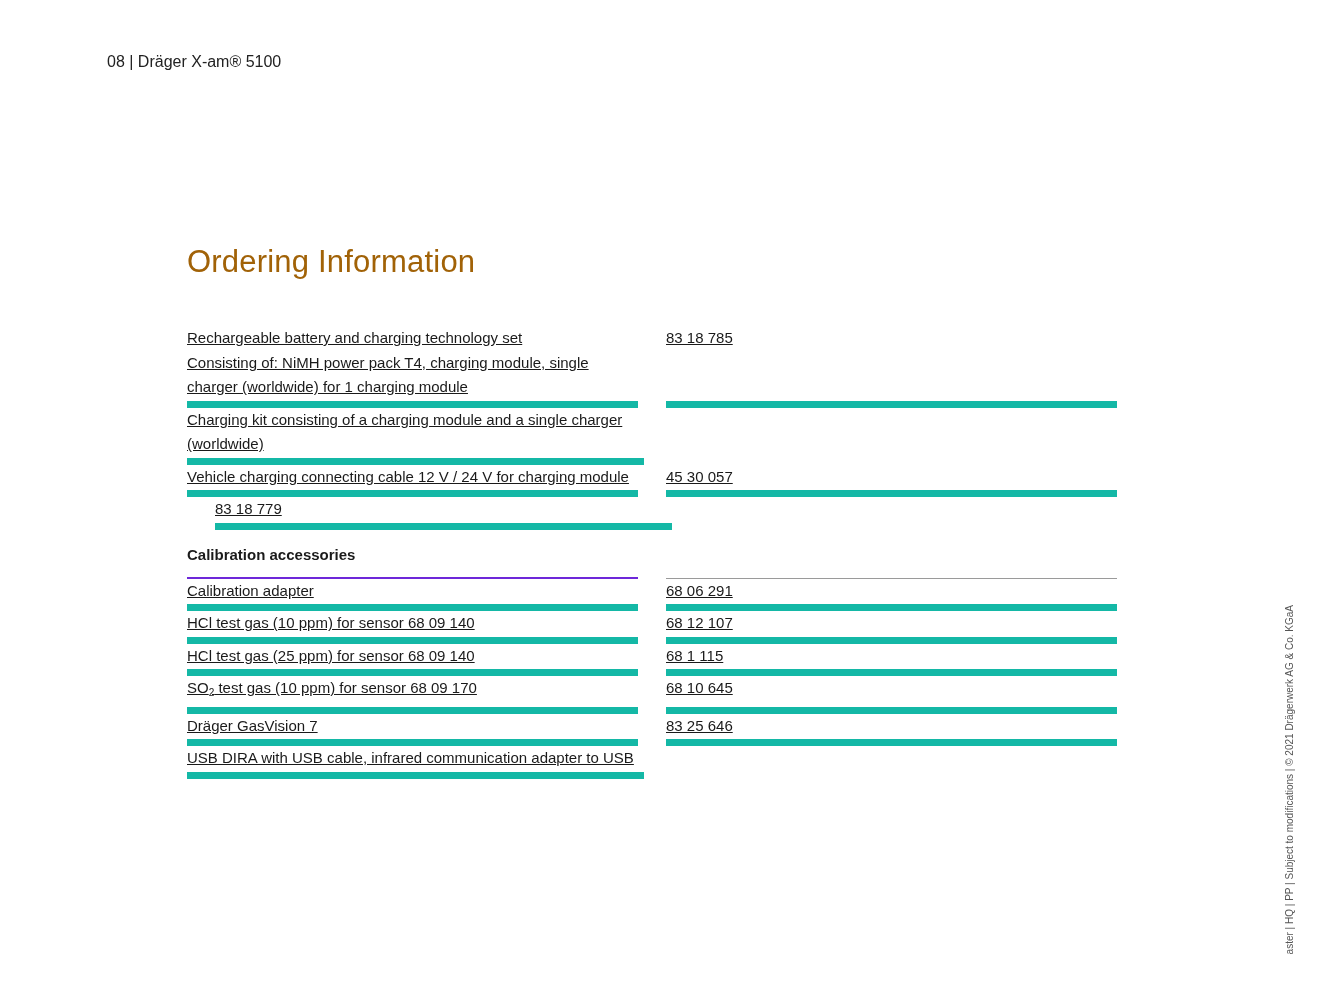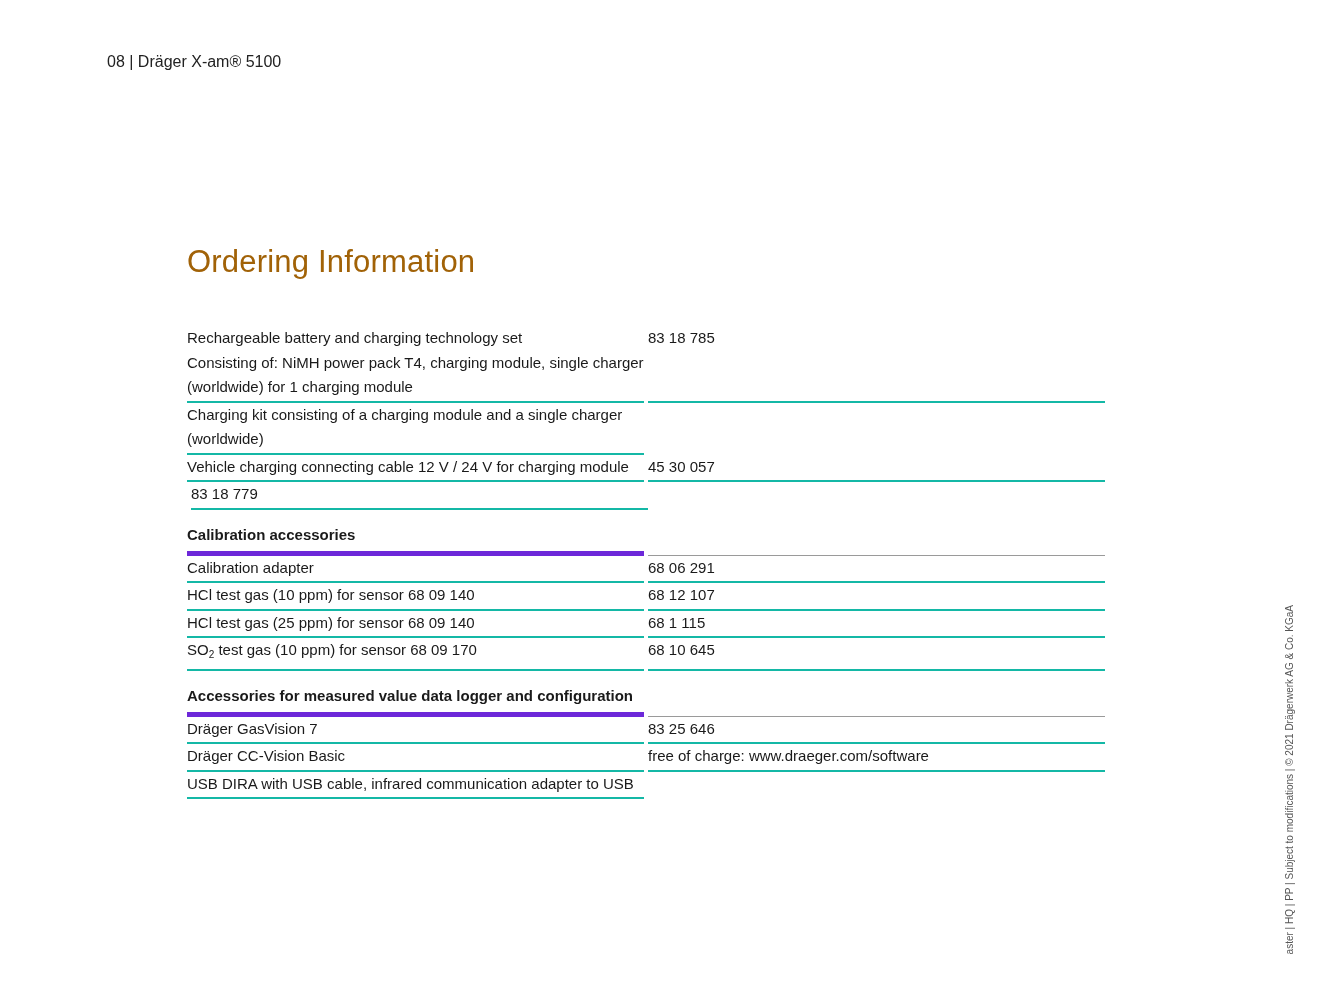--- a/index.html
+++ b/index.html
@@ -5,24 +5,24 @@
   html, body { margin:0; padding:0; }
   body {
     width:1323px; height:1005px; background:#ffffff; position:relative; overflow:hidden;
     font-family:"Liberation Sans", sans-serif; color:#1a1a1a;
   }
   .header { position:absolute; left:107px; top:32px; font-size:16px; color:#222;margin-top:21px; }
   .title { position:absolute; left:187px; top:244px; font-size:31px; color:#a16207; font-weight:normal; letter-spacing:0.2px; }
   .table { position:absolute; left:187px; top:326px; width:930px; }
   .row { display:flex; font-size:15px; line-height:24.5px; }
   .cell-l { width:457px; }
-  .cell-r { width:457px; margin-left:4px; }
-  .row .cell-l, .row .cell-r { border-bottom:2px solid #14b8a6; padding-top:0; padding-bottom:1px; }
+  .cell-r { width:457px; margin-left:28px; }
+  .row .cell-l, .row .cell-r { border-bottom:7px solid #14b8a6; padding-top:0; padding-bottom:1px;text-decoration:underline; }
   .section { display:flex; font-size:15px; font-weight:bold; line-height:24px; margin-top:13px; }
-  .section .cell-l { border-bottom:5px solid #6d28d9; padding-bottom:4px; }
+  .section .cell-l { border-bottom:2px solid #6d28d9; padding-bottom:10px; }
   .section .cell-r { border-bottom:1px solid #9a9a9a; }
   .footer {
     position:absolute; left:1284px; top:1005px; transform-origin:0 0; transform:rotate(-90deg);
     font-size:10px; color:#555; white-space:nowrap; width:400px; text-align:right;
   }
   sub { font-size:10px; vertical-align:-3px; }
   sup { font-size:9px; }
 </style>
 </head>
 <body>
@@ -69,30 +69,22 @@
   </div>
   <div class="row">
     <div class="cell-l">HCl test gas (25 ppm) for sensor 68 09 140</div>
     <div class="cell-r">68 1 115</div>
   </div>
   <div class="row">
     <div class="cell-l"><span>SO</span><sub>2</sub><span> test gas (10 ppm) for sensor 68 09 170</span></div>
     <div class="cell-r">68 10 645</div>
   </div>
 
-  <div class="section">
-    <div class="cell-l">Accessories for measured value data logger and configuration</div>
-    <div class="cell-r"></div>
-  </div>
   <div class="row">
     <div class="cell-l">Dräger GasVision 7</div>
     <div class="cell-r">83 25 646</div>
-  </div>
-  <div class="row">
-    <div class="cell-l">Dräger CC-Vision Basic</div>
-    <div class="cell-r">free of charge: www.draeger.com/software</div>
   </div>
   <div class="row">
     <div class="cell-l">USB DIRA with USB cable, infrared communication adapter to USB</div>
   </div>
 </div>
 
 <div class="footer">aster | HQ | PP | Subject to modifications | © 2021 Drägerwerk AG &amp; Co. KGaA</div>
 
 </body></html>

